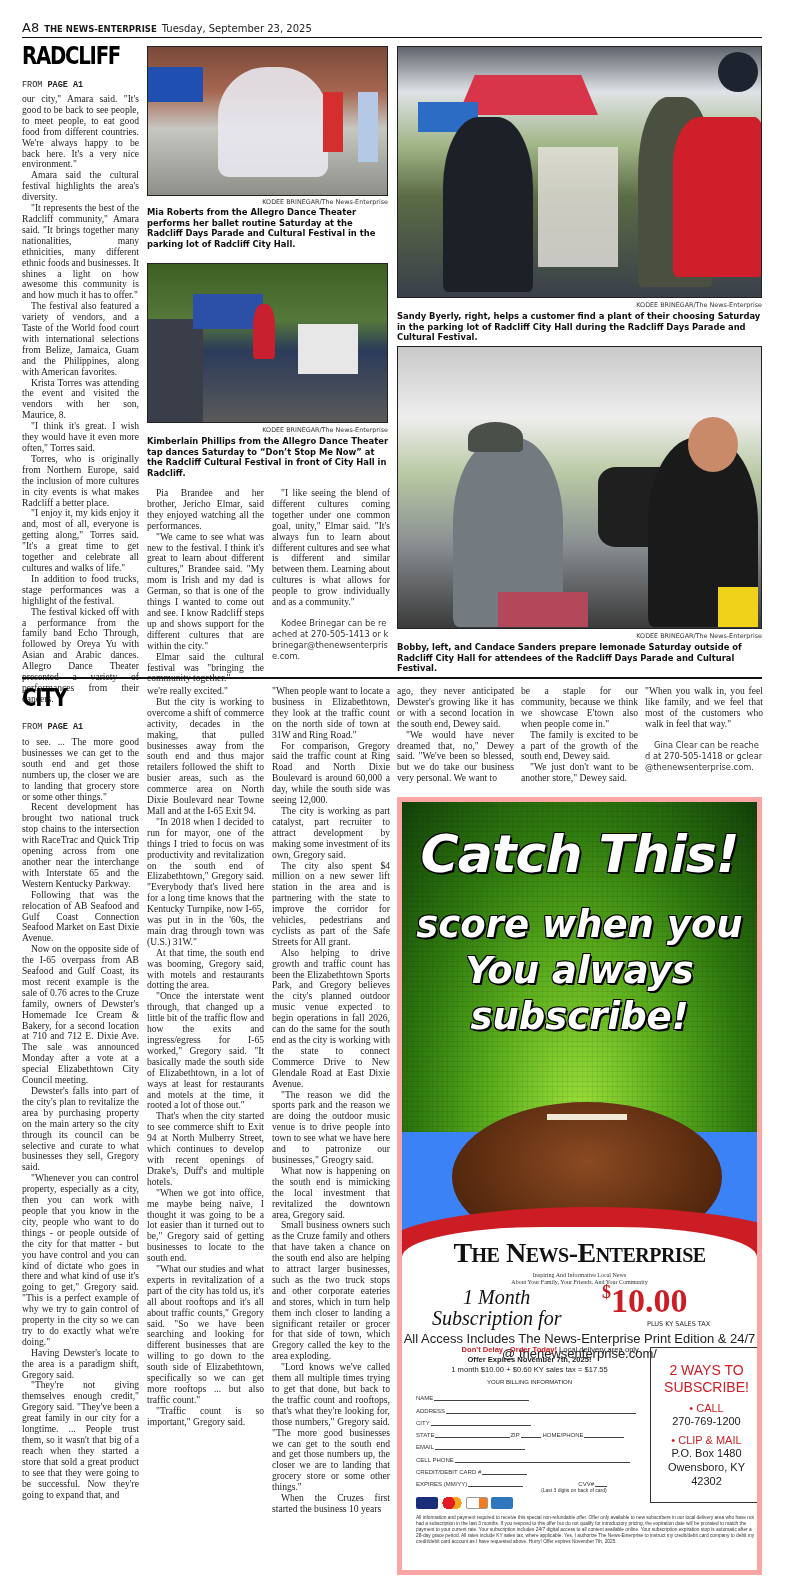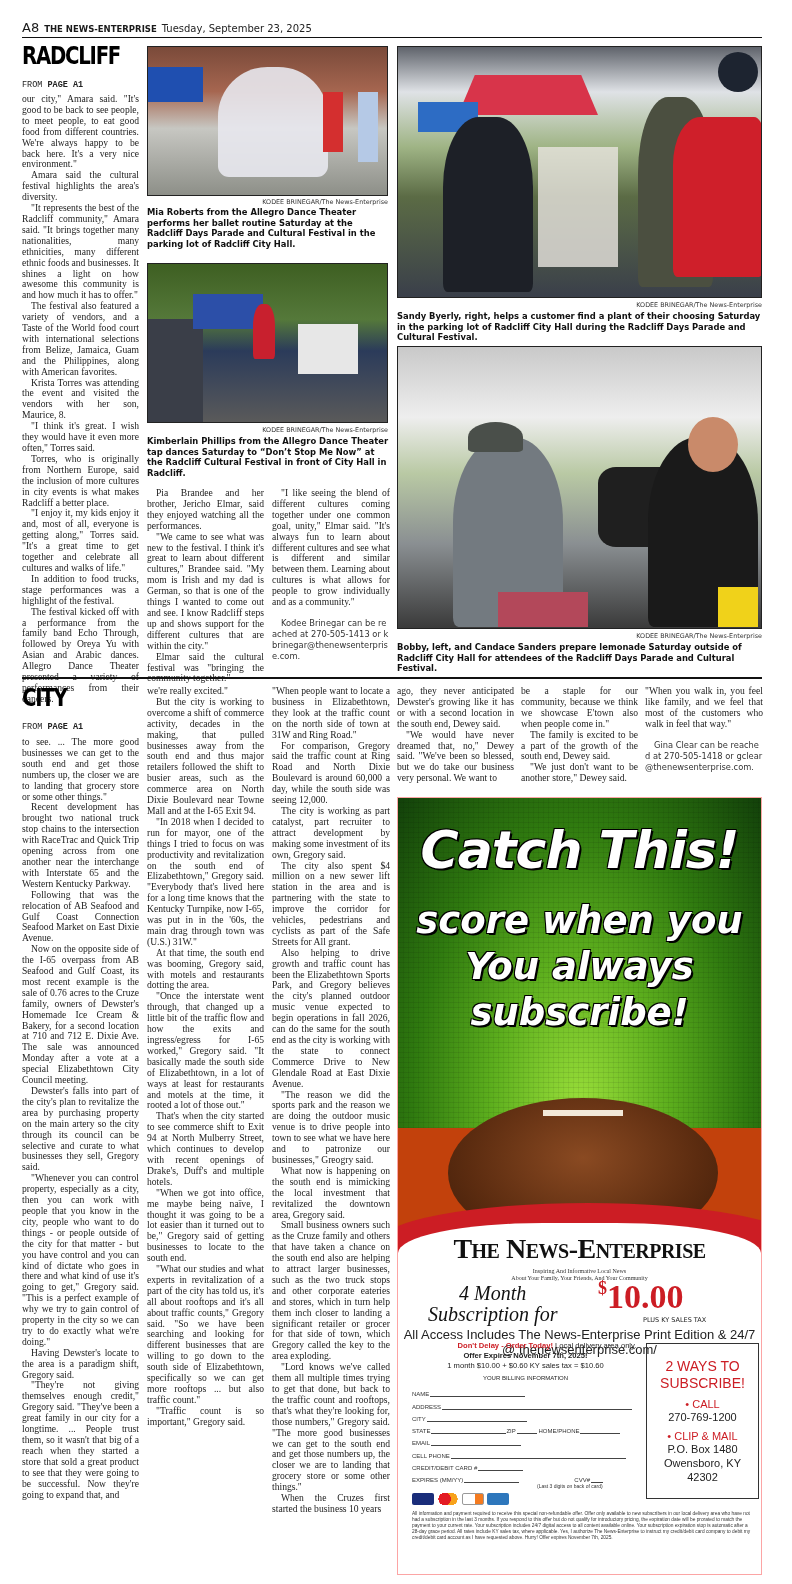--- a/index.html
+++ b/index.html
@@ -24,21 +24,21 @@
   .sig { font-family: "DejaVu Sans", sans-serif; font-size: 8.3px; line-height: 10.9px; color: #333; text-align: left; }
   .sig p { text-indent: 9px; }
 
   .photo { border: 1px solid #222; overflow: hidden; }
   .credit { font-family: "DejaVu Sans", sans-serif; font-size: 6.4px; color: #333; text-align: right; }
   .cutline { font-family: "DejaVu Sans", sans-serif; font-weight: bold; font-size: 8.4px; line-height: 10.6px; color: #111; }
 
   .rule { height: 1.5px; background: #111; }
 
   
-  .ad { left: 397px; top: 797px; width: 365px; height: 778px; border: 1px solid #fca5a5; overflow: hidden; background: #c2410c; }
+  .ad { left: 397px; top: 797px; width: 365px; height: 778px; border: 5px solid #fca5a5; overflow: hidden; background: #3b82f6; }
   .ad-green { position: absolute; left: 0; top: 0; width: 100%; height: 330px;
     background: radial-gradient(ellipse at 50% 95%, #9be03a 0%, #5cae1d 35%, #2f7a0f 65%, #12400a 100%); }
   .ad-green::after { content: ""; position: absolute; inset: 0;
     background-image: repeating-linear-gradient(0deg, rgba(0,0,0,0.08) 0 1px, transparent 1px 5px), repeating-linear-gradient(90deg, rgba(0,0,0,0.06) 0 1px, transparent 1px 5px); }
   .ad-headline { position: absolute; left: 0; width: 100%; text-align: center; color: #fff; font-family: "DejaVu Sans", sans-serif; font-style: italic; font-weight: bold;
     text-shadow: 2px 2px 0 #000, -1px -1px 0 #000, 1px -1px 0 #000, -1px 1px 0 #000; z-index: 2; }
   .ad-h1 { top: 22px; font-size: 52px; letter-spacing: -1px; }
   .ad-h2 { top: 100px; font-size: 37px; line-height: 46px; }
   .football { position: absolute; left: 50px; top: 300px; width: 270px; height: 150px; border-radius: 50%;
     background: radial-gradient(ellipse at 50% 40%, #8a4a22 0%, #5c2c10 60%, #3d1b08 100%); z-index: 1; }
@@ -215,30 +215,30 @@
       <div class="laces"></div>
     </div>
   <div class="swoosh"></div>
   <div class="ad-white">
     <div class="ad-logo" style="font-variant: small-caps;">The News-Enterprise</div>
     <div class="ad-tag">
       <div>Inspiring And Informative Local News</div>
       <div>About Your Family, Your Friends, And Your Community</div>
     </div>
     <div class="ad-sub">
-      <div>4 Month</div>
+      <div>1 Month</div>
       <div>Subscription for</div>
     </div>
     <div class="ad-price"><sup>$</sup><span>10.00</span></div>
     <div class="ad-tax">PLUS KY SALES TAX</div>
     <div class="ad-access">All Access Includes The News-Enterprise Print Edition &amp; 24/7 @ thenewsenterprise.com/</div>
     <div class="ad-delay">
       <div><span class="red">Don't Delay - Order Today!</span><span> Local delivery area only.</span></div>
       <div class="bold">Offer Expires November 7th, 2025!</div>
-      <div>1 month $10.00 + $0.60 KY sales tax = $10.60</div>
+      <div>1 month $10.00 + $0.60 KY sales tax = $17.55</div>
       <div style="font-size:6px; margin-top:2px;">YOUR BILLING INFORMATION</div>
     </div>
     <div class="ad-form">
       <div class="field">
           <span>NAME</span>
           <span class="line" style="width:95px;"></span>
         </div>
       <div class="field">
           <span>ADDRESS</span>
           <span class="line" style="width:190px;"></span>

